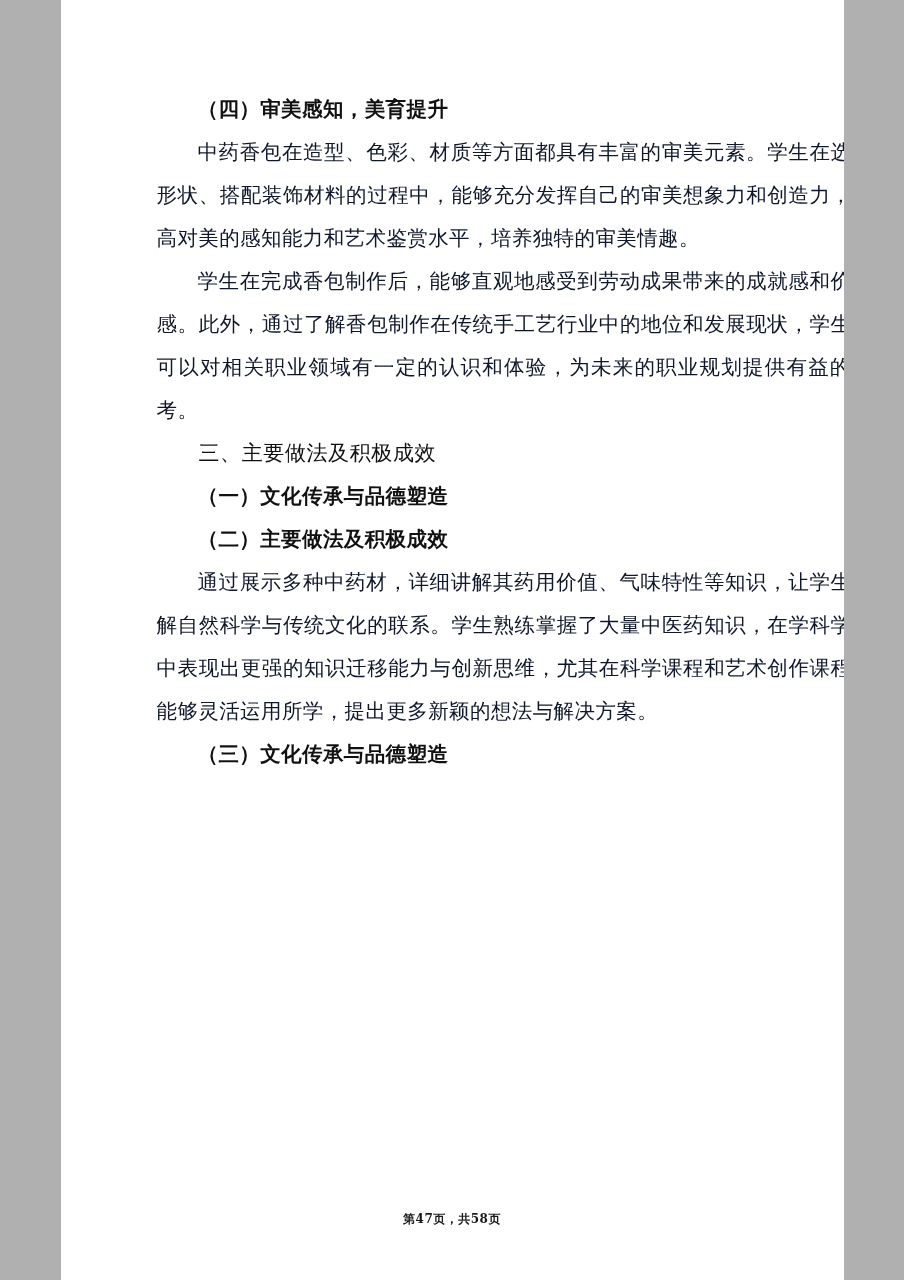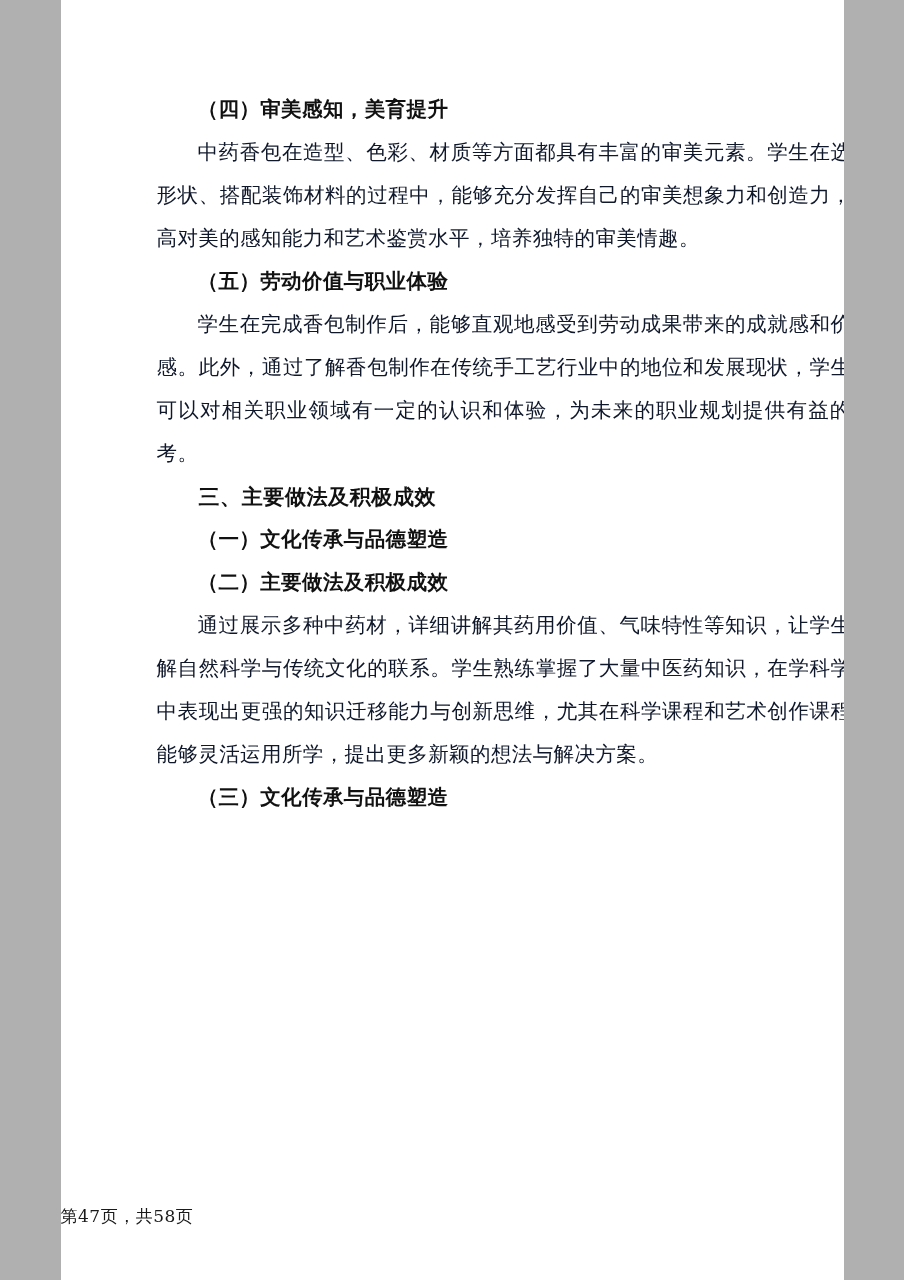--- a/index.html
+++ b/index.html
@@ -43,53 +43,52 @@
     font-weight: bold;
     font-size: 20.5px;
     line-height: 43px;
     color: #111111;
     text-indent: 2em;
     margin: 0;
     letter-spacing: 0.4px;
   }
   .heading-major {
     font-family: "DejaVu Serif", "Liberation Serif", serif;
-    font-weight: bold;
+    font-weight: normal;
     font-size: 21px;
     line-height: 43px;
     color: #111111;
     text-indent: 2em;
     margin: 0;
     letter-spacing: 0.6px;
   }
   .footer {
     position: absolute;
     left: 0;
     right: 0;
     bottom: 52px;
-    text-align: left;
+    text-align: center;
     font-family: "DejaVu Serif", "Liberation Serif", serif;
-    font-size: 17px;
+    font-size: 12px;
     color: #1a1a1a;
-    font-weight: normal;
+    font-weight: bold;
     letter-spacing: 0.5px;
   }
 </style>
 </head>
 <body>
 
 <div class="page">
 
   <div class="content">
 
     <p class="heading">（四）审美感知，美育提升</p>
 
     <p class="para indent">中药香包在造型、色彩、材质等方面都具有丰富的审美元素。学生在选择形状、搭配装饰材料的过程中，能够充分发挥自己的审美想象力和创造力，提高对美的感知能力和艺术鉴赏水平，培养独特的审美情趣。</p>
 
-    <p class="heading">（五）劳动价值与职业体验</p>
 
     <p class="para indent">学生在完成香包制作后，能够直观地感受到劳动成果带来的成就感和价值感。此外，通过了解香包制作在传统手工艺行业中的地位和发展现状，学生还可以对相关职业领域有一定的认识和体验，为未来的职业规划提供有益的参考。</p>
 
     <p class="heading-major">三、主要做法及积极成效</p>
 
     <p class="heading">（一）文化传承与品德塑造</p>
 
 
     <p class="heading">（二）主要做法及积极成效</p>
 

